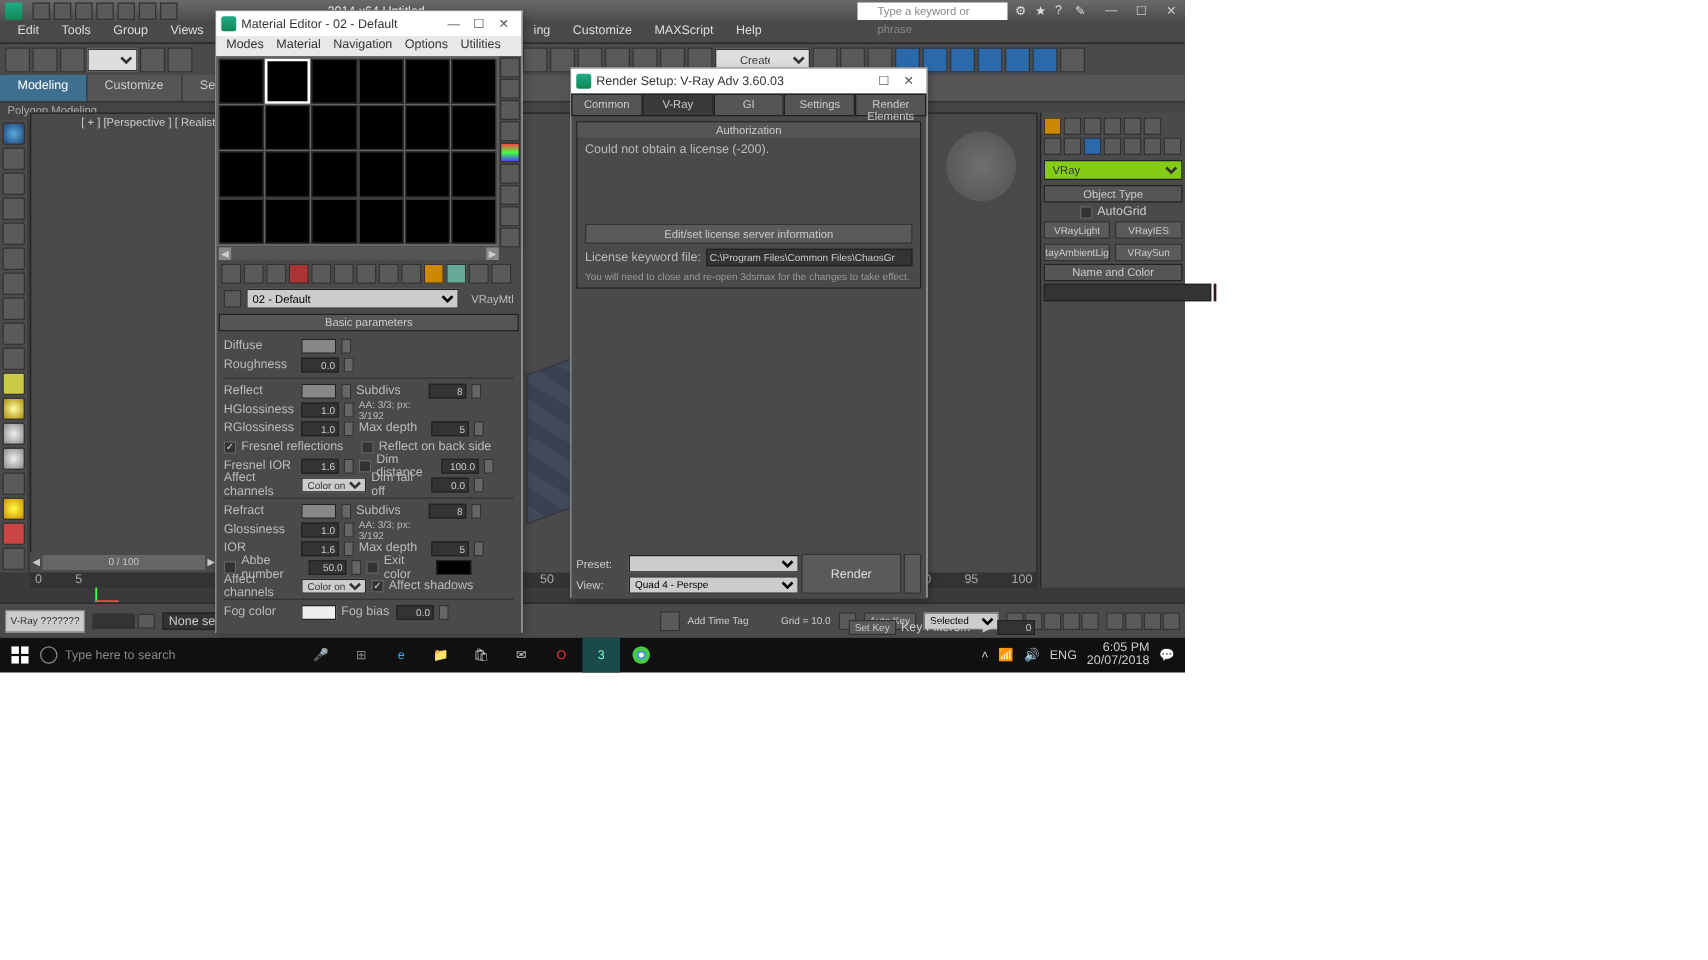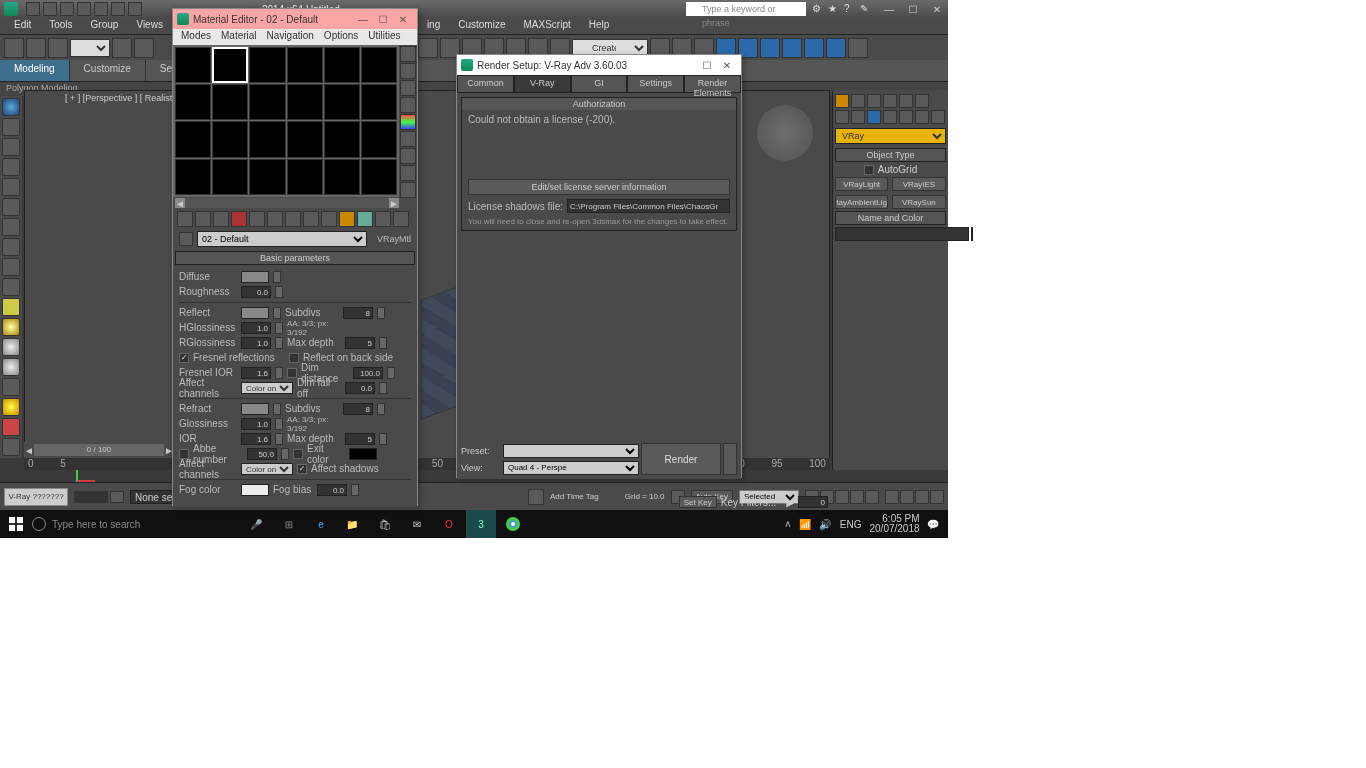--- a/index.html
+++ b/index.html
@@ -26,33 +26,33 @@
 .ribbon-sub{height:14px;background:#444;color:#aaa;font-size:9px;padding:1px 6px}
 .left-toolbar{position:absolute;left:0;top:96px;width:22px;background:#4a4a4a;display:flex;flex-direction:column;gap:2px;padding:2px}
 .left-toolbar div{width:18px;height:18px;background:#5a5a5a;border:1px solid #333;border-radius:2px}
 .viewport{position:absolute;left:24px;top:90px;width:806px;height:380px;background:#4a4a4a;border:1px solid #222}
 .vp-label{position:absolute;left:40px;top:2px;color:#ccc;font-size:9px}
 .vp-axis{position:absolute;left:46px;top:366px;width:30px;height:30px}
 .vp-cube{position:absolute;right:16px;top:14px;width:56px;height:56px;background:radial-gradient(#888,#555);border-radius:50%;opacity:.6}
 .right-panel{position:absolute;right:0;top:90px;width:116px;height:380px;background:#4a4a4a;border-left:1px solid #222;padding:2px;color:#ccc}
 .rp-row{display:flex;gap:2px;margin:2px 0}
 .rp-row div{width:14px;height:14px;background:#5a5a5a;border:1px solid #333}
-.rp-combo{width:100%;height:16px;background:#eab308;color:#333;border:1px solid #222;font-size:9px;padding:0 2px;margin:2px 0}
+.rp-combo{width:100%;height:16px;background:#84cc16;color:#333;border:1px solid #222;font-size:9px;padding:0 2px;margin:2px 0}
 .rollout-h{background:#555;border:1px solid #222;text-align:center;font-size:9px;padding:1px;margin-top:2px}
 .rp-grid{display:flex;flex-wrap:wrap;gap:4px;margin:2px 0}
 .rp-grid button{width:48%;height:14px;background:#5a5a5a;border:1px solid #333;color:#ccc;font-size:8px}
 .chk{display:flex;align-items:center;gap:4px;font-size:9px;justify-content:center;margin:2px 0}
 .statusbar{position:absolute;left:0;bottom:0;right:0;height:28px;background:#4a4a4a;display:flex;align-items:center;padding:0 4px;gap:6px;color:#ccc;font-size:9px;border-top:1px solid #222}
 .status-field{background:#333;border:1px solid #222;padding:1px 4px;height:14px}
 .playback{display:flex;gap:1px}
 .playback div{width:14px;height:14px;background:#5a5a5a;border:1px solid #333}
 
 
 .mat-editor{position:absolute;left:172px;top:8px;width:246px;height:498px;background:#e8e8e8;border:1px solid #888;box-shadow:2px 2px 6px rgba(0,0,0,.3);z-index:5}
-.me-title{height:20px;background:#fca5a5;display:flex;align-items:center;padding:0 4px;font-size:10px;color:#333}
+.me-title{height:20px;background:#ffffff;display:flex;align-items:center;padding:0 4px;font-size:10px;color:#333}
 .me-title .sp{flex:1}
 .me-title span.ctrl{width:20px;text-align:center;cursor:pointer;color:#555}
 .me-menu{height:16px;background:#e8e8e8;display:flex;gap:2px;padding:0 4px;font-size:10px;color:#333}
 .me-menu span{padding:1px 4px}
 .me-body{background:#4a4a4a;height:462px;color:#ccc;position:relative;overflow:hidden}
 .me-slots{display:grid;grid-template-columns:repeat(6,1fr);gap:1px;padding:2px;background:#666}
 .me-slot{aspect-ratio:1;background:#000;border:1px solid #333}
 .me-slot.sel{border:2px solid #fff}
 .me-side{position:absolute;right:0;top:0;width:18px;display:flex;flex-direction:column;gap:1px;padding:1px;background:#4a4a4a}
 .me-side div{width:16px;height:16px;background:#5a5a5a;border:1px solid #333}
@@ -522,21 +522,21 @@
       <div class="rw-tab">Settings</div>
       <div class="rw-tab">Render Elements</div>
     </div>
     <div class="rw-roll">
       <div class="rw-rollh">Authorization</div>
       <div class="rw-content">
         <div>Could not obtain a license (-200).</div>
         <div style="height:50px"></div>
         <button class="rw-btn">Edit/set license server information</button>
         <div class="rw-field">
-          <span>License shadows file:</span>
+          <span>License keyword file:</span>
           <input value="C:\Program Files\Common Files\ChaosGr" style="">
         </div>
         <div style="margin-top:4px;font-size:8px;color:#999">You will need to close and re-open 3dsmax for the changes to take effect.</div>
       </div>
     </div>
     <div class="rw-bottom">
       <label>Preset:</label>
       <select><option></option></select>
       <button class="rw-render">Render</button>
       <button class="rw-drop"></button>

